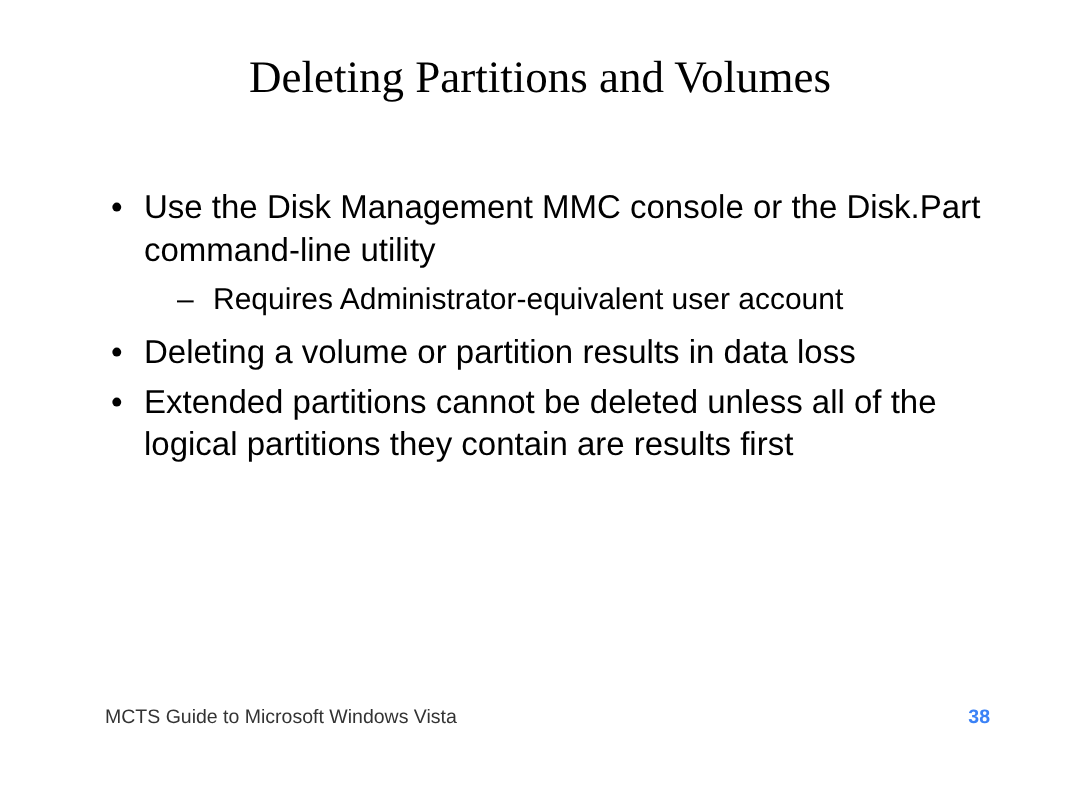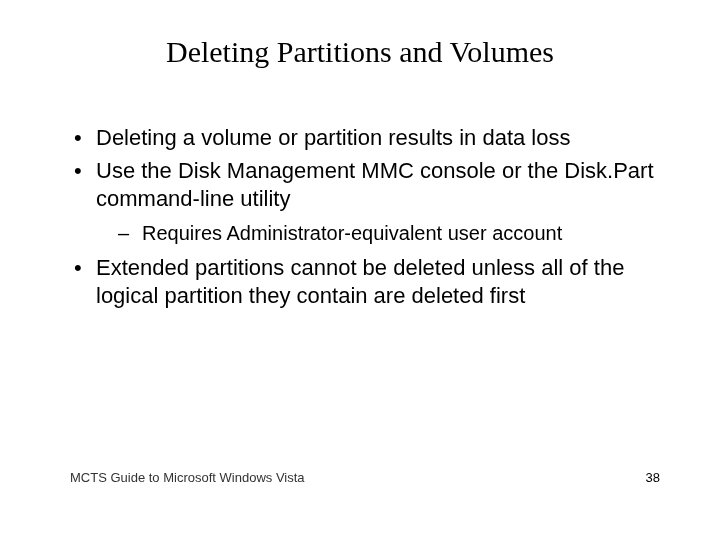--- a/index.html
+++ b/index.html
@@ -89,44 +89,45 @@
       gap: 29px;
     }
     
     .footer-text {
       font-size: 13px;
       color: #333333;
     }
     
     .page-number {
       font-size: 13px;
-      color: #000000;
+      color: #3b82f6;
+      font-weight: bold;
     }
   </style>
 </head>
 <body>
 
 <div class="slide">
   <h1 class="title">Deleting Partitions and Volumes</h1>
 
   <div class="content">
     <ul class="bullet-list">
       <li class="bullet-item">
-        <span>Deleting a volume or partition results in data loss</span>
-      </li>
-      <li class="bullet-item">
         <span>Use the Disk Management MMC console or the Disk.Part command-line utility</span>
         <ul class="sub-bullet-list">
           <li class="sub-bullet-item">
             <span>Requires Administrator-equivalent user account</span>
           </li>
         </ul>
       </li>
       <li class="bullet-item">
-        <span>Extended partitions cannot be deleted unless all of the logical partition they contain are deleted first</span>
+        <span>Deleting a volume or partition results in data loss</span>
+      </li>
+      <li class="bullet-item">
+        <span>Extended partitions cannot be deleted unless all of the logical partitions they contain are results first</span>
       </li>
     </ul>
   </div>
 
   <div class="footer">
     <span class="footer-text">MCTS Guide to Microsoft Windows Vista</span>
     <span class="page-number">38</span>
   </div>
 </div>
 

